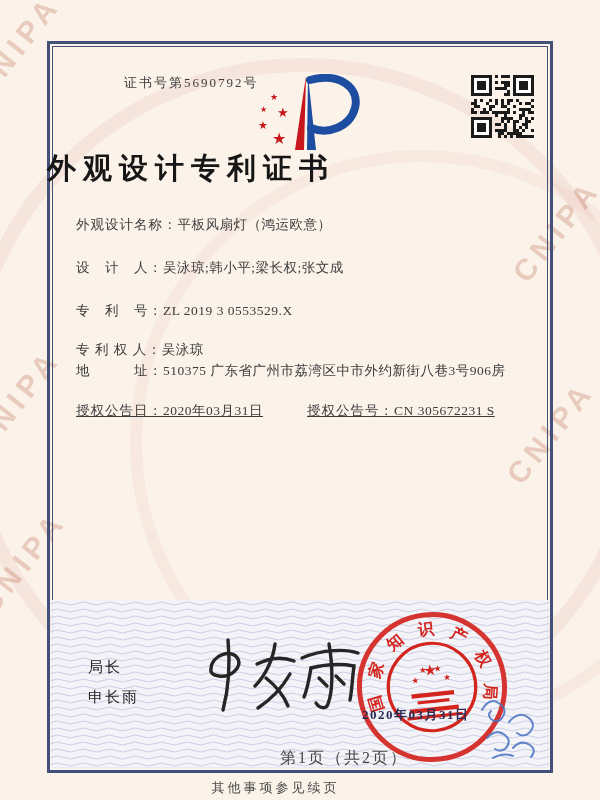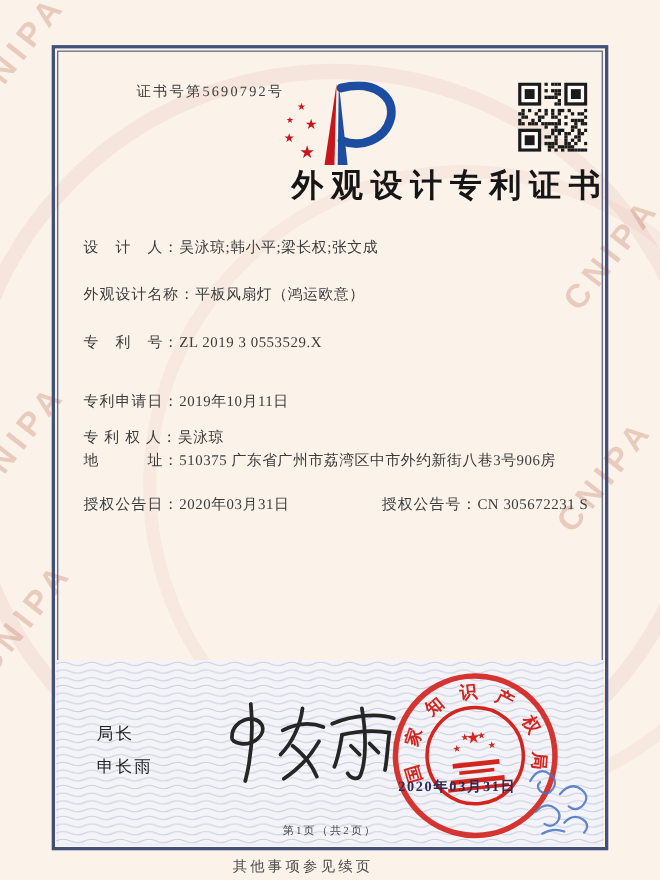--- a/index.html
+++ b/index.html
@@ -18,29 +18,29 @@
   
   .frame{position:absolute;left:47px;top:41px;width:506px;height:732px;box-sizing:border-box;
          border:3px solid #42507a;}
   .frame::before{content:"";position:absolute;inset:2px;border:1px solid #42507a;}
 
   .certno{position:absolute;left:76px;top:74px;font-size:13px;letter-spacing:2px;color:#3c3c3c;margin-left:48px;}
 
   .logo{position:absolute;left:240px;top:74px;width:130px;height:80px;}
   .qr{position:absolute;left:471px;top:75px;width:63px;height:63px;}
 
-  .title{position:absolute;left:47px;top:149px;width:506px;text-align:right;
+  .title{position:absolute;left:47px;top:149px;width:506px;text-align:left;
          font-size:29px;font-weight:bold;letter-spacing:7px;color:#161616;}
 
   .fields{position:absolute;left:76px;top:216px;width:462px;font-size:13.5px;color:#3b3b3b;}
   .frow{letter-spacing:0.5px;}
   .frow .lab{letter-spacing:1px;}
-  .r0{margin-bottom:25px;} .r1{margin-bottom:25px;} .r2{margin-bottom:36px;}
+  .r0{margin-bottom:25px;} .r1{margin-bottom:25px;} .r2{margin-bottom:21px;}
   .r3{margin-bottom:15px;} .r4{margin-bottom:3px;} .r5{margin-bottom:22px;}
-  .grant{display:flex;column-gap:84px;}
+  .grant{display:flex;column-gap:44px;text-decoration:underline;}
 
   .paras{position:absolute;left:76px;top:470px;width:462px;font-size:13px;line-height:1.62;
          color:#3b3b3b;text-align:justify;}
   .paras p{margin:0 0 3px 0;text-indent:2em;}
 
   
   .band{position:absolute;left:51px;top:600px;width:498px;height:169px;opacity:0.95;}
 
   .signer{position:absolute;left:88px;top:658px;font-size:15px;color:#222;letter-spacing:2px;
           font-family:"Liberation Sans",sans-serif;}
@@ -51,22 +51,22 @@
   .seal{position:absolute;left:357px;top:612px;width:150px;height:150px;transform:rotate(-6deg);}
   .seal-ring{position:absolute;inset:0;border:5px solid rgba(211,36,30,0.92);border-radius:50%;}
   .seal-char{position:absolute;left:50%;top:50%;width:22px;height:22px;margin-left:-11px;margin-top:-11px;
              text-align:center;font-size:16px;font-weight:bold;color:#d3241e;transform-origin:center;}
   .emblem{position:absolute;left:27px;top:27px;width:96px;height:96px;}
   .seal-date{position:absolute;left:362px;top:706px;width:150px;font-size:13px;font-weight:bold;
              letter-spacing:1.5px;color:#2b2b55;}
 
   .waves{position:absolute;left:477px;top:690px;width:70px;height:76px;}
 
-  .pageno{position:absolute;left:47px;top:748px;width:506px;text-align:center;font-size:10px;
-          letter-spacing:2px;color:#474747;}
+  .pageno{position:absolute;left:47px;top:748px;width:506px;text-align:center;font-size:16px;
+          letter-spacing:2px;color:#474747;padding-left:44px;}
   .footnote{position:absolute;left:0;top:779px;width:551px;text-align:center;font-size:13px;
             letter-spacing:3px;color:#4a4a4a;}
 </style>
 </head>
 <body>
 
 <div class="page">
 
   <div class="wm wm1">CNIPA</div>
   <div class="wm wm2">CNIPA</div>
@@ -228,31 +228,28 @@
         <rect x="51" y="60" width="3" height="3"></rect>
         <rect x="54" y="60" width="3" height="3"></rect>
         <rect x="57" y="60" width="3" height="3"></rect>
         <rect x="60" y="60" width="3" height="3"></rect>
       </g>
     </svg>
 
   <div class="title">外观设计专利证书</div>
 
   <div class="fields">
+    <div class="frow r0">
+      <span class="lab">外观设计名称：</span><span>平板风扇灯（鸿运欧意）</span>
+    </div>
     <div class="frow r1">
       <span class="lab">设　计　人：</span><span>吴泳琼;韩小平;梁长权;张文成</span>
     </div>
-    <div class="frow r0">
-      <span class="lab">外观设计名称：</span><span>平板风扇灯（鸿运欧意）</span>
-    </div>
     <div class="frow r2">
       <span class="lab">专　利　号：</span><span>ZL 2019 3 0553529.X</span>
-    </div>
-    <div class="frow r3">
-      <span class="lab">专利申请日：</span><span>2019年10月11日</span>
     </div>
     <div class="frow r4">
       <span class="lab">专 利 权 人：</span><span>吴泳琼</span>
     </div>
     <div class="frow r5">
       <span class="lab">地　　　址：</span><span>510375 广东省广州市荔湾区中市外约新街八巷3号906房</span>
     </div>
     <div class="frow grant">
       <span>
         <span class="lab">授权公告日：</span><span>2020年03月31日</span>

